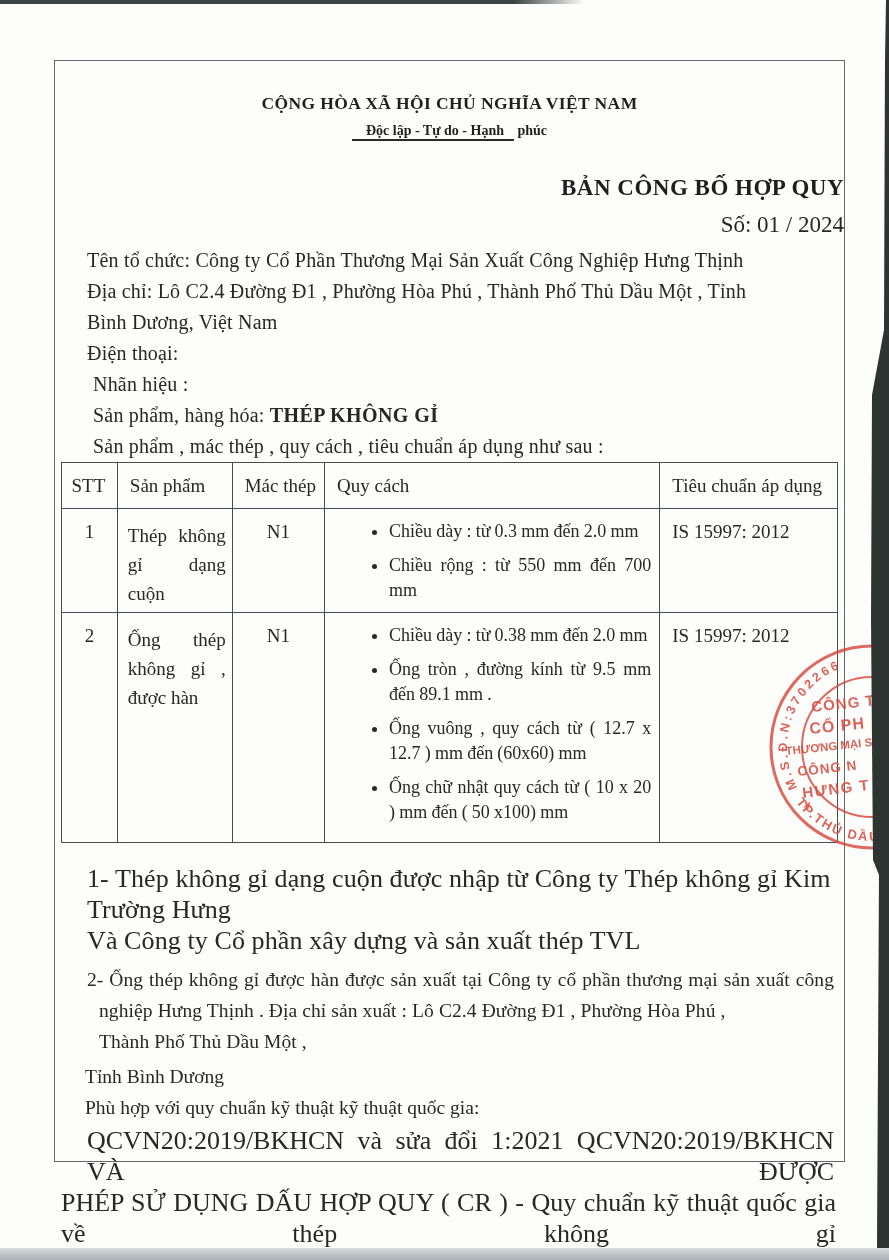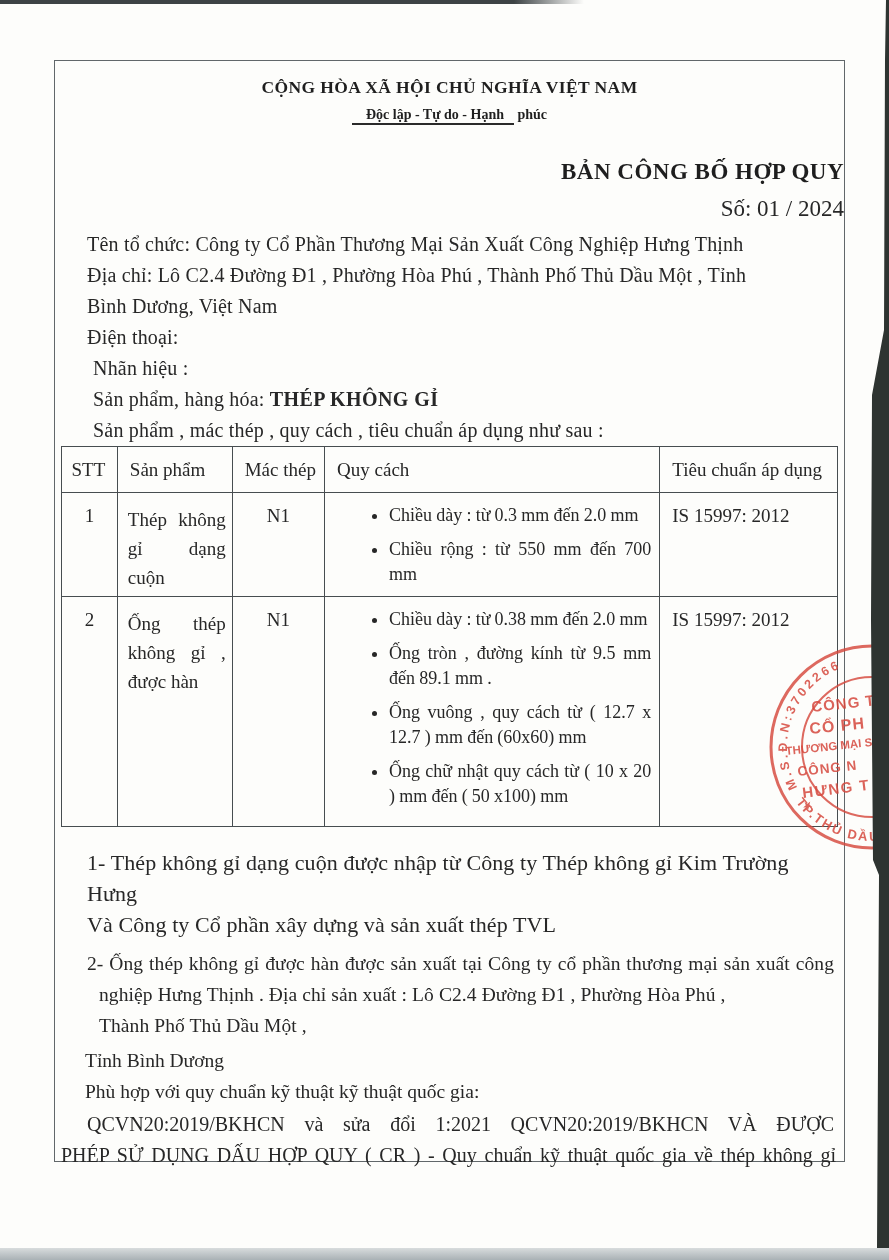--- a/index.html
+++ b/index.html
@@ -13,21 +13,21 @@
   
   .edge-top { position:absolute; left:0; top:0; width:584px; height:4px;
     background:linear-gradient(to right,#3d4345 88%,rgba(61,67,69,0)); z-index:10; }
   .edge-right { position:absolute; left:0; top:0; width:889px; height:1260px;
     pointer-events:none; z-index:10; }
   .edge-bottom { position:absolute; left:0; top:1248px; width:889px; height:12px;
     background:linear-gradient(#d8dcdd,#a9b1b5); z-index:10; }
   
   .frame {
     position:absolute; left:54px; top:60px; width:791px; height:1102px;
-    border:1.5px solid #61676a; background:transparent; padding-top:10px;
+    border:1.5px solid #61676a; background:transparent; padding-top:26px;
   }
   .country { text-align:center; font-weight:bold; font-size:17.5px; line-height:24px;
     margin-top:4px; letter-spacing:.4px; color:#1f1f1f; }
   .motto { text-align:center; font-weight:bold; font-size:14px; line-height:24px; margin-top:4px; color:#1f1f1f; }
   .motto-u { border-bottom:2px solid #2a2a2a; padding:0 10px 1px 14px; }
   .doc-title { text-align:right; font-weight:bold; font-size:23px; line-height:30px;
     margin-top:30px; letter-spacing:.5px; color:#1e1e1e; }
   .doc-no { text-align:right; font-size:23px; line-height:26px; margin-top:9px; }
   .para { font-size:20px; line-height:31px; margin:0 10px 0 32px; letter-spacing:.2px; }
   .org { margin-top:7px; }
@@ -44,26 +44,26 @@
   tr.row1 { height:96px; }
   tr.row2 { height:230px; }
   td.c-stt { text-align:center; padding-top:12px; }
   td.c-sp  { padding:12px 6px 0 10px; text-align:justify; line-height:29px; }
   td.c-mt  { text-align:center; padding-top:12px; }
   td.c-qc  { padding:10px 4px 0 0; font-size:18px; word-spacing:-.3px; }
   td.c-qc ul { list-style:disc outside; margin:0; padding:0 4px 0 64px; }
   td.c-qc li { margin-bottom:9px; line-height:25px; text-align:justify; }
   td.c-tc  { padding:12px 4px 0 12px; }
   
-  .note1 { font-size:22px; line-height:31px; margin:20px 10px 0 32px; letter-spacing:.1px; }
+  .note1 { font-size:26px; line-height:31px; margin:20px 10px 0 32px; letter-spacing:.1px; }
   .note2 { font-size:19.5px; line-height:31px; margin:8px 10px 0 44px; text-indent:-12px;
     text-align:justify; letter-spacing:.1px; }
   .province { font-size:19.5px; line-height:31px; margin:4px 10px 0 30px; }
   .conform  { font-size:19.5px; line-height:31px; margin:0 10px 0 30px; }
-  .reg { margin-top:2px; font-size:20px; line-height:31px; }
+  .reg { margin-top:2px; font-size:26px; line-height:31px; }
   .reg-l1 { margin:0 10px 0 32px; text-align:justify; text-align-last:justify; }
   .reg-l2 { margin:0 8px 0 6px;  text-align:justify; text-align-last:justify; }
   
   .stamp { position:absolute; left:0; top:0; width:889px; height:1260px;
     pointer-events:none; z-index:5; }
   .stamp text { font-family:"Liberation Sans","DejaVu Sans",sans-serif; font-weight:bold; }
 </style>
 </head>
 <body>
 

